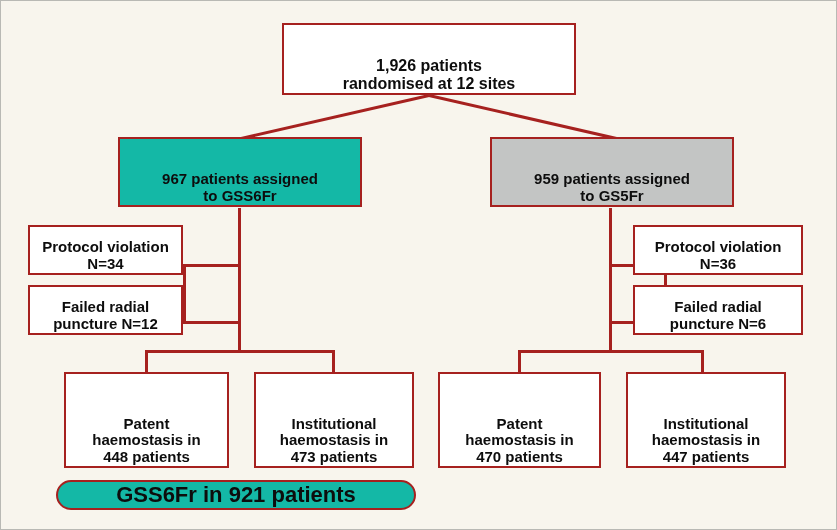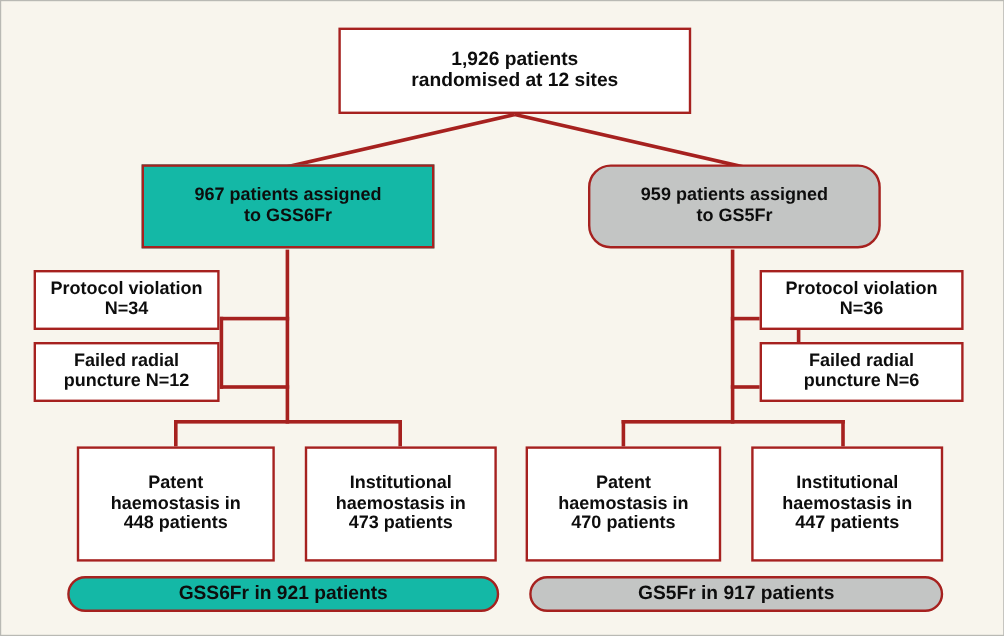--- a/index.html
+++ b/index.html
@@ -19,36 +19,36 @@
     font-family: "Liberation Sans", sans-serif;
     -webkit-font-smoothing: antialiased;
   }
 
   
   .box {
     position: absolute;
     box-sizing: border-box;
     border: 2px solid #a6211f;
     display: flex;
-    align-items: center;
+    align-items: flex-end;
     justify-content: center;
     text-align: center;
     color: #0d0d0d;
     z-index: 5;
   }
   .box .txt {
     display: block;
     line-height: 1.12;
     white-space: pre-line;
     padding: 0 4px;
   }
 
   .fill-white { background: #ffffff; }
   .fill-pink  { background: #14b8a6; }
-  .fill-gray  { background: #c3c5c4; border-radius: 19px; }
+  .fill-gray  { background: #c3c5c4; }
 
   .bold   { font-weight: bold; }
   .normal { font-weight: bold; }
 
   
   .line {
     position: absolute;
     background: #a6211f;
     z-index: 1;
   }
@@ -137,20 +137,17 @@
     <span class="txt bold">Patent
 haemostasis in
 470 patients</span>
   </div>
   <div class="box fill-white" style="left:625px; top:371px; width:160px; height:96px; font-size:15px;">
     <span class="txt bold">Institutional
 haemostasis in
 447 patients</span>
   </div>
 
-  <div class="box fill-pink" style="left:55px; top:479px; width:360px; height:30px; font-size:16px;border-radius:15px;">
+  <div class="box fill-pink" style="left:55px; top:479px; width:360px; height:30px; font-size:22px;border-radius:15px;">
     <span class="txt bold">GSS6Fr in 921 patients</span>
-  </div>
-  <div class="box fill-gray" style="left:440px; top:479px; width:345px; height:30px; font-size:16px;">
-    <span class="txt bold">GS5Fr in 917 patients</span>
   </div>
 
 </div>
 
 </body></html>

